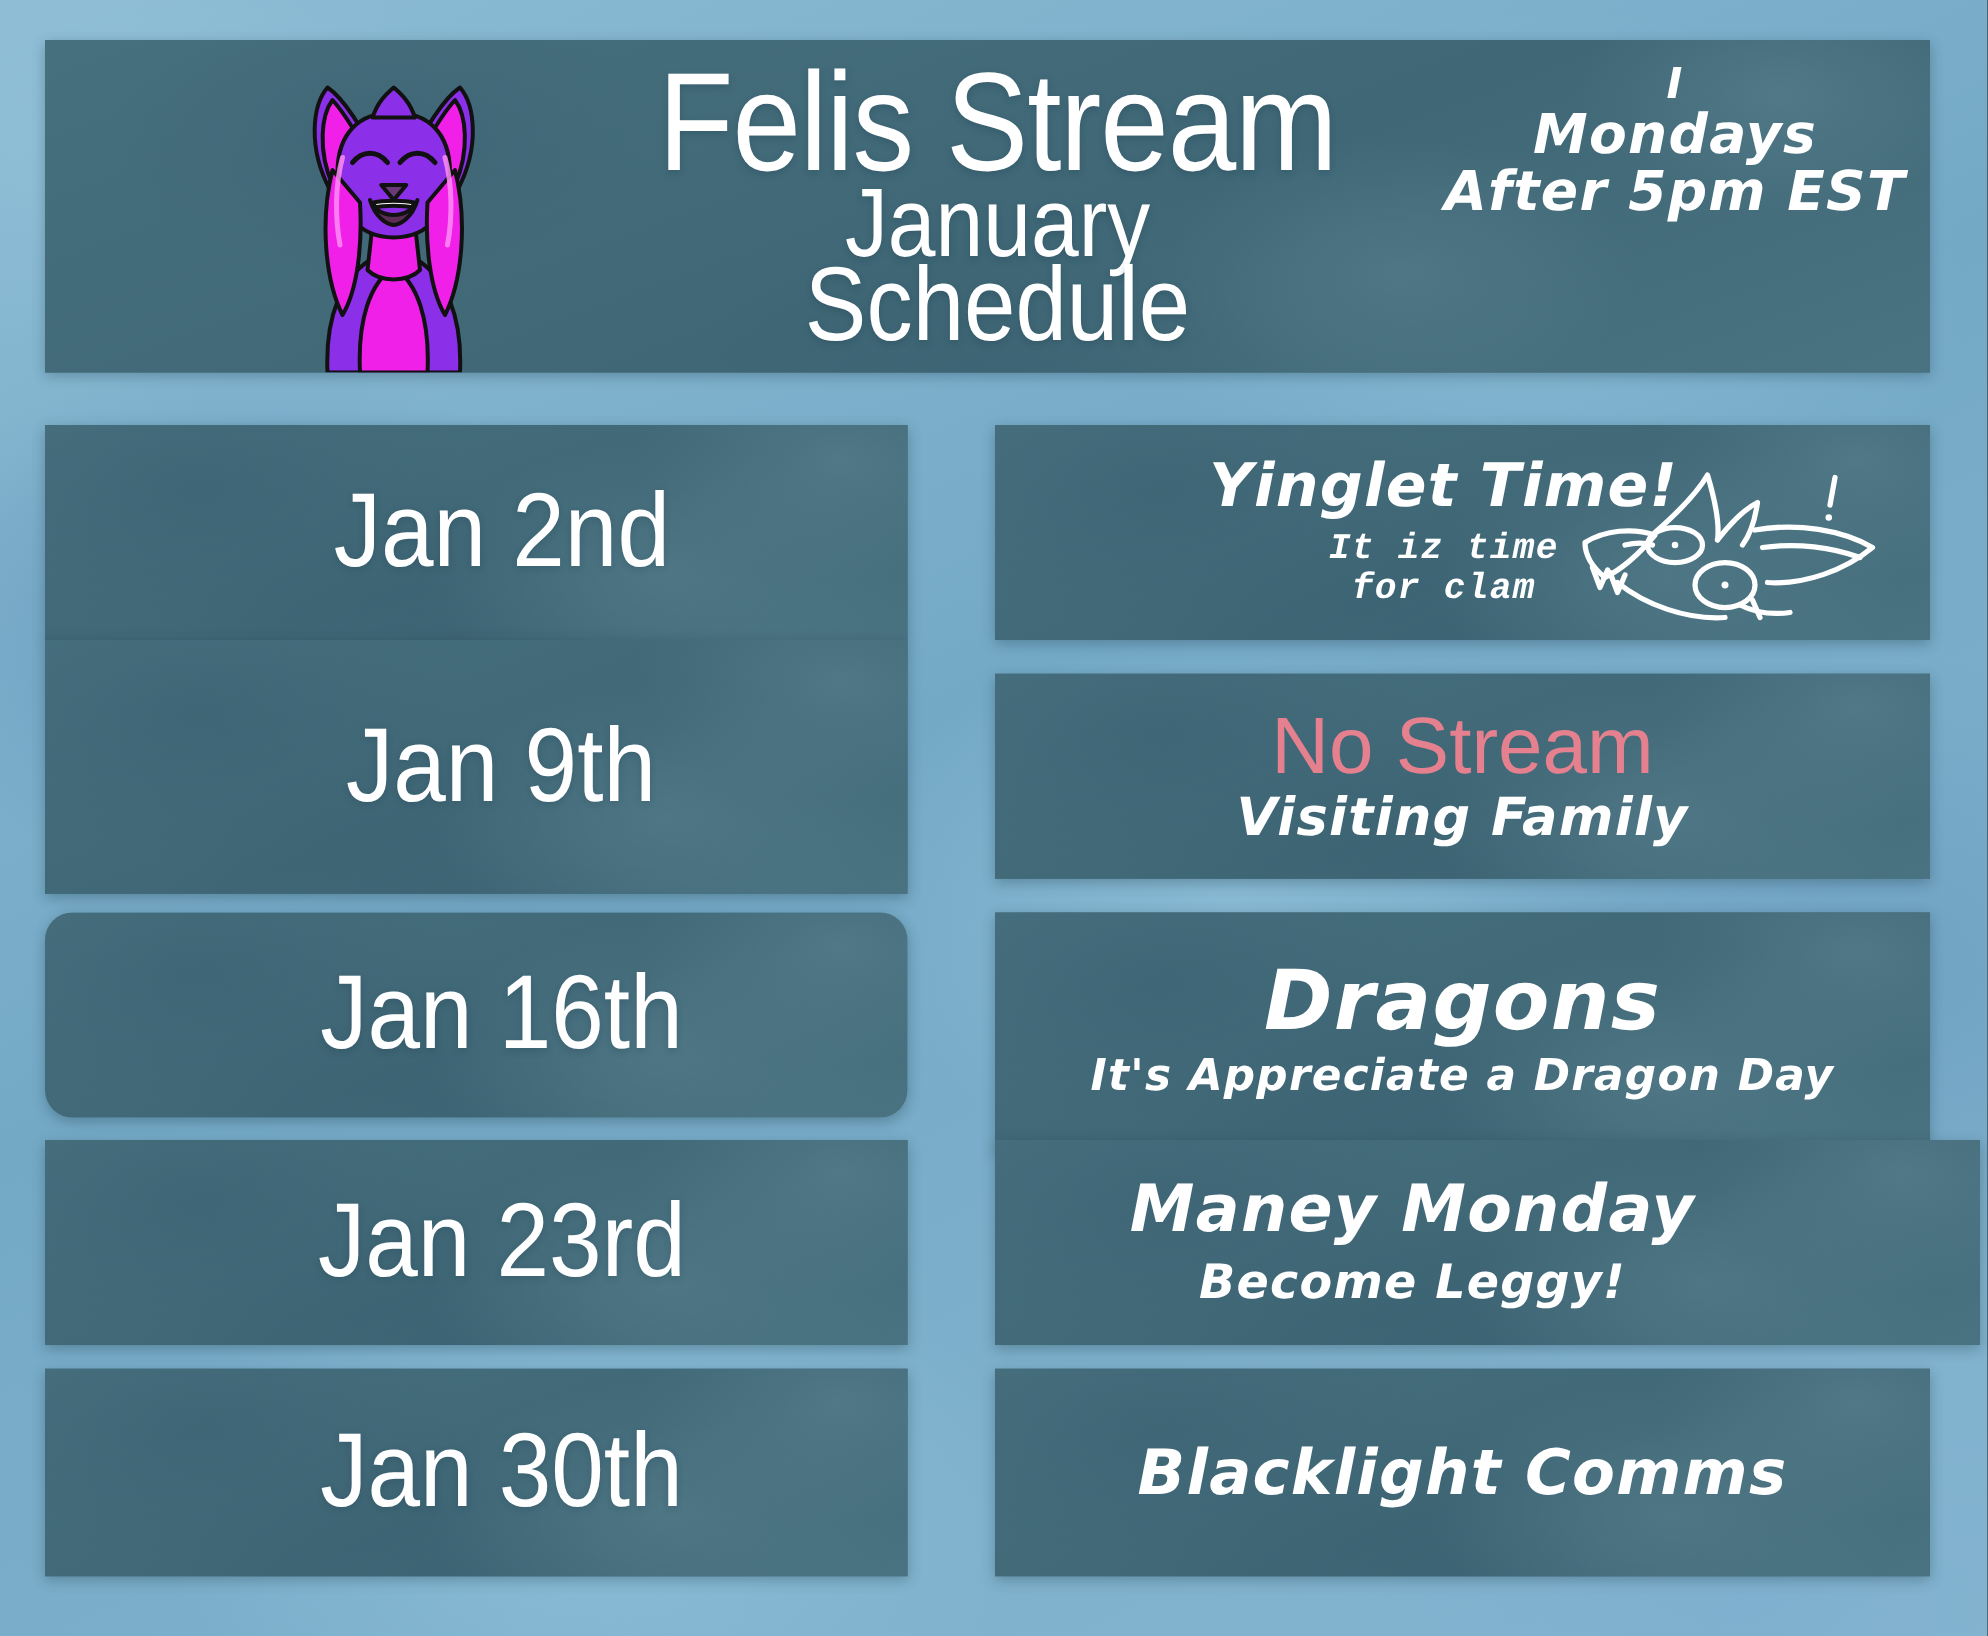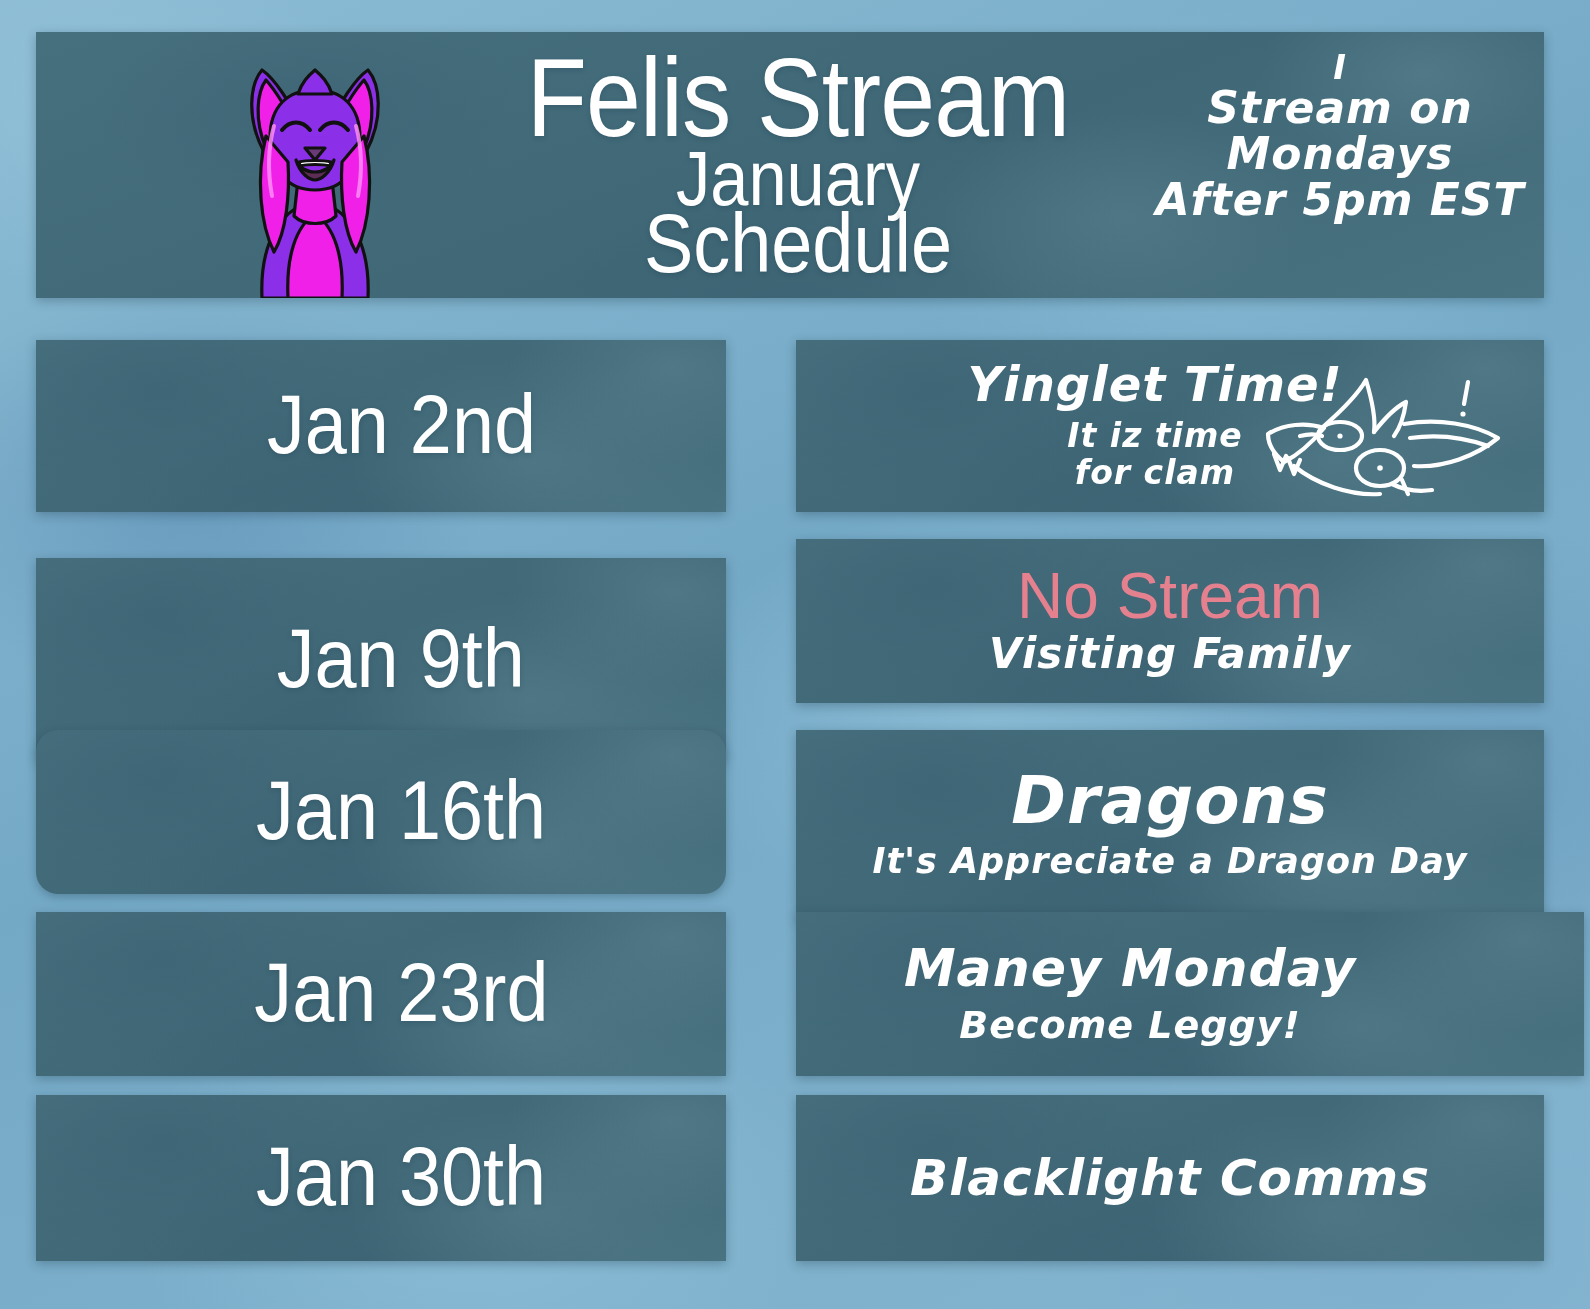--- a/index.html
+++ b/index.html
@@ -146,21 +146,21 @@
     white-space: nowrap;
     line-height: 1.0;
   }
   .desc-sub {
     line-height: 1.12;
     white-space: pre-line;
   }
 
   
   #r0-title { font-size: 48px; }
-  #r0-sub   { font-size: 33px; margin-top: 10px; }
+  #r0-sub   { font-size: 29px; margin-top: 10px; font-family: Liberation Mono, monospace; }
   #r1-title { font-size: 64px; color: #e5808f; font-family: "Liberation Sans", sans-serif; font-style: normal; font-weight: 400; letter-spacing: 0; }
   #r1-sub   { font-size: 42px; margin-top: 2px; }
   #r2-title { font-size: 66px; }
   #r2-sub   { font-size: 35px; margin-top: 8px; }
   #r3-title { font-size: 52px; }
   #r3-sub   { font-size: 38px; margin-top: 10px; }
   #r4-title { font-size: 50px; }
   #r4-sub   { font-size: 32px; margin-top: 12px; }
 
   #yinglet-doodle {
@@ -225,21 +225,20 @@
     </div>
 
     <div id="title-block">
       <span class="title-main">Felis Stream</span>
       <span class="title-sub1">January</span>
       <span class="title-sub2">Schedule</span>
     </div>
 
     <div id="schedule-note" class="hand">
       <span class="n-line n1">I</span>
-      <span class="n-line n2">Stream on</span>
       <span class="n-line n3">Mondays</span>
       <span class="n-line n4">After 5pm EST</span>
     </div>
   </div>
 
   <div class="panel row-date-panel" style="top:340px;height:172px;">
     <div class="date-text"><span>Jan 2nd</span></div>
   </div>
   <div class="panel row-desc-panel" style="top:340px;height:172px;">
     <div class="desc-inner" style="padding-right:30px;">
@@ -270,21 +269,21 @@
         <path d="M40 90 C62 108 96 120 126 118"></path>
         <path d="M138 108 C150 114 164 116 178 114"></path>
         <path d="M148 104 L154 118"></path>
 
         <path d="M214 6 L210 28"></path>
         <circle cx="209" cy="38" r="2.6" fill="#ffffff" stroke="none"></circle>
       </svg>
     </div>
   </div>
 
-  <div class="panel row-date-panel" style="top:558px;height:203px;">
+  <div class="panel row-date-panel" style="top:512px;height:203px;">
     <div class="date-text"><span>Jan 9th</span></div>
   </div>
   <div class="panel row-desc-panel" style="top:539px;height:164px;">
     <div class="desc-inner">
       <div class="desc-title" id="r1-title">No Stream</div>
       <div class="desc-sub hand" id="r1-sub">Visiting Family</div>
     </div>
   </div>
 
   <div class="panel row-date-panel" style="top:730px;height:164px;border-radius:22px;">

